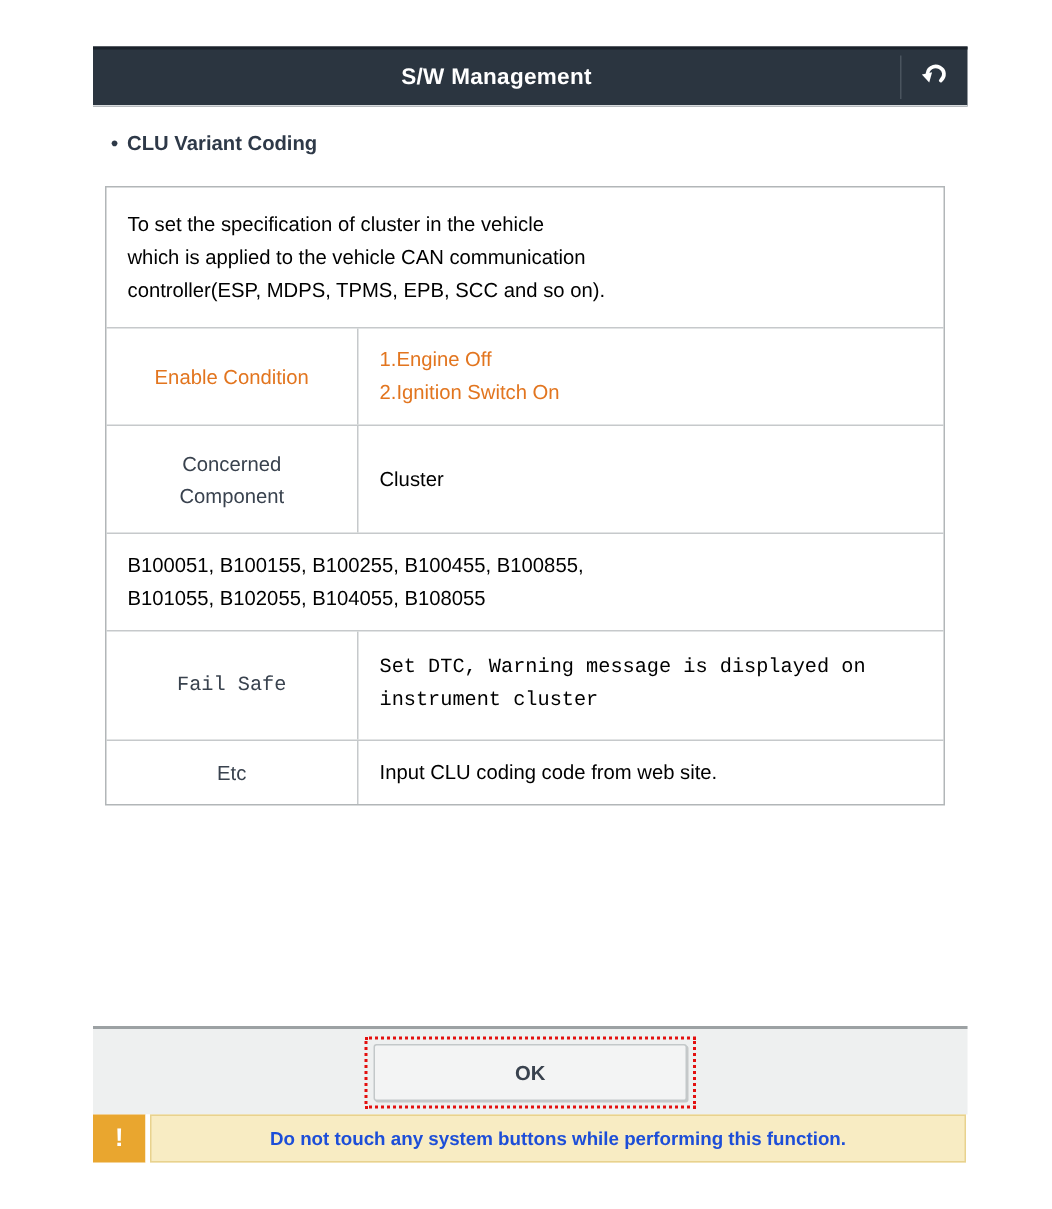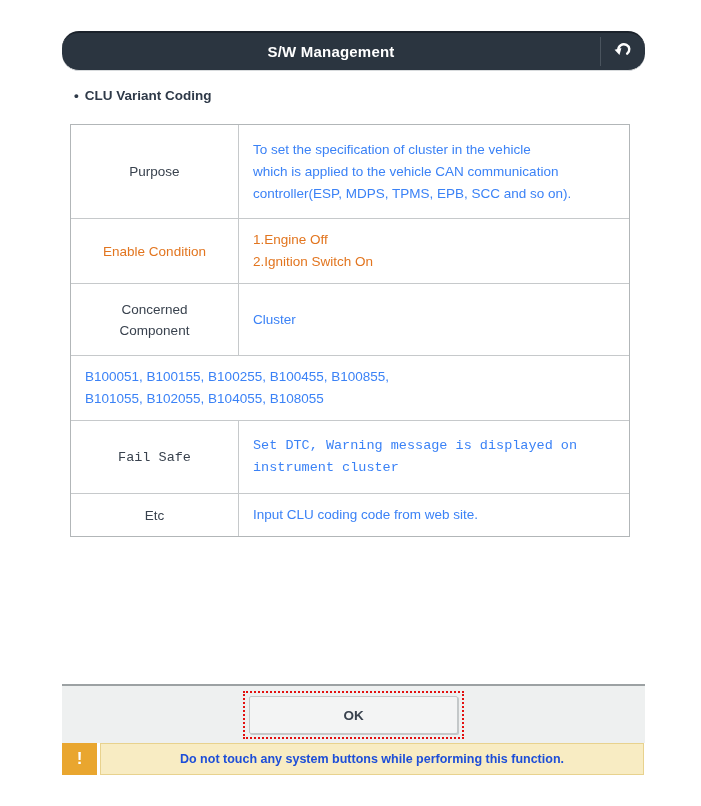--- a/index.html
+++ b/index.html
@@ -5,21 +5,21 @@
   html,body{margin:0;padding:0;background:#ffffff;}
   .page{
     position:relative;width:701px;height:806px;background:#ffffff;
     font-family:"Liberation Sans", sans-serif;color:#39424e;overflow:hidden;
   }
 
   
   .titlebar{
     position:absolute;left:62px;top:31px;width:583px;height:40px;
     background:#2b3540;border-top:2px solid #1b222b;border-bottom:1px solid #d8dbdd;
-    box-sizing:border-box;display:flex;align-items:center;border-radius:17px;
+    box-sizing:border-box;display:flex;align-items:center;
   }
   .titlebar-text{
     position:absolute;left:0;right:45px;top:0;bottom:0;
     display:flex;align-items:center;justify-content:center;
     color:#ffffff;font-size:15px;font-weight:bold;letter-spacing:.2px;
   }
   .titlebar-divider{
     position:absolute;left:538px;top:4px;bottom:4px;width:1px;background:#4a545e;
   }
   .titlebar-back{
@@ -48,21 +48,21 @@
   .t-row:nth-child(5){height:73px;font-family:Liberation Mono, monospace;}
   .t-row:nth-child(6){height:43px;}
   .t-label{
     width:168px;flex:0 0 168px;border-right:1px solid #c6c9cb;box-sizing:border-box;
     display:flex;align-items:center;justify-content:center;text-align:center;
     font-size:13.5px;line-height:21px;white-space:pre-line;color:#39424e;
   }
   .t-value{
     flex:1;display:flex;align-items:center;box-sizing:border-box;
     padding:8px 10px 8px 14px;font-size:13.5px;line-height:22px;
-    white-space:pre-line;color:#3b82f6;
+    white-space:pre-line;color:#000000;
   }
   .t-row.highlight .t-label,.t-row.highlight .t-value{color:#e2751f;}
 
   
   .action-band{
     position:absolute;left:62px;top:684px;width:583px;height:59px;
     background:#eef0f0;border-top:2px solid #9ca1a3;box-sizing:border-box;
   }
   .ok-outline{
     position:absolute;left:243px;top:691px;width:221px;height:48px;
@@ -107,21 +107,20 @@
       </span>
     </div>
   </div>
 
   <div class="section-heading">
     <span class="bullet">•</span><span>CLU Variant Coding</span>
   </div>
 
   <div class="spec-table" id="spec-table">
     <div class="t-row">
-      <div class="t-label">Purpose</div>
       <div class="t-value">To set the specification of cluster in the vehicle
 which is applied to the vehicle CAN communication
 controller(ESP, MDPS, TPMS, EPB, SCC and so on).</div>
     </div>
 
     <div class="t-row highlight">
       <div class="t-label">Enable Condition</div>
       <div class="t-value">1.Engine Off
 2.Ignition Switch On</div>
     </div>

